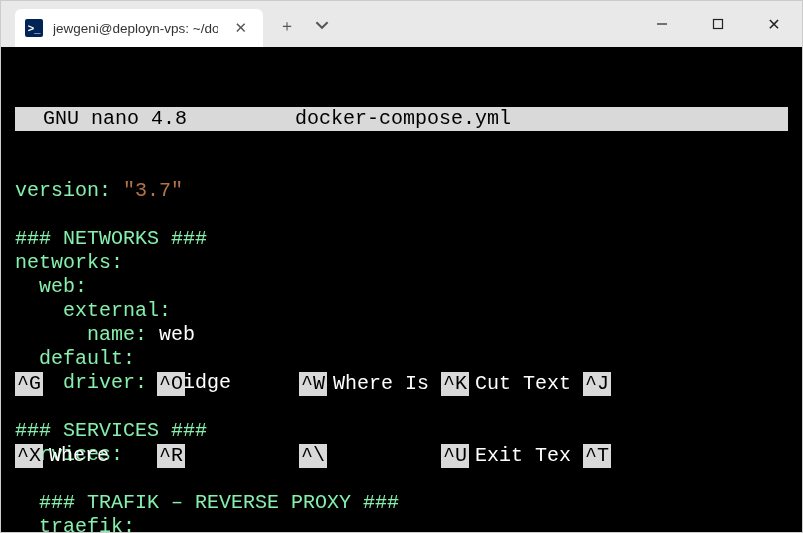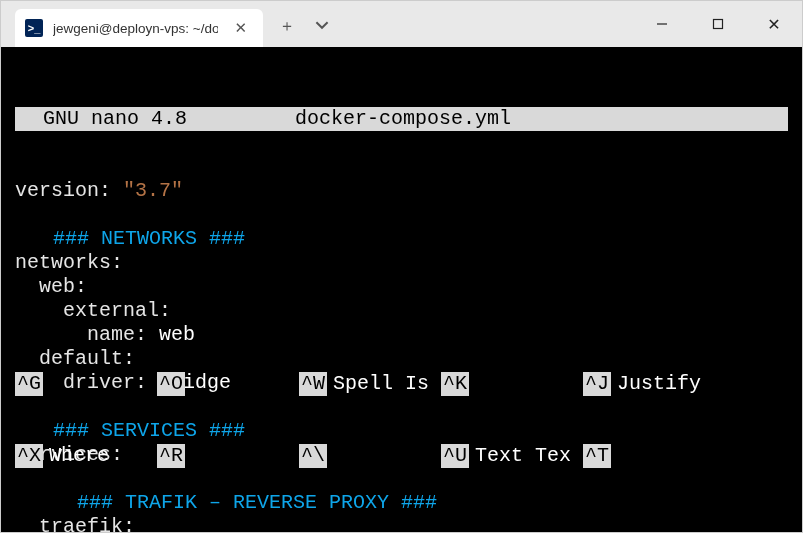--- a/index.html
+++ b/index.html
@@ -13,23 +13,23 @@
   .tab-controls { display:flex; align-items:center; gap:20px; margin-left:16px; margin-bottom:10px; color:#555; }
   .tab-controls span { font-size:16px; cursor:pointer; }
   .chev svg { width:14px; height:14px; }
   .win-controls { margin-left:auto; display:flex; height:46px; }
   .win-btn { width:56px; display:flex; align-items:center; justify-content:center; font-size:14px; color:#222; cursor:pointer; }
   .win-btn.close { font-size:16px; }
   .terminal { flex:1; background:#000; color:#fff; font-family:Consolas,"Courier New",monospace; font-size:20px; line-height:24px; position:relative; white-space:pre; overflow:hidden; padding-top:0; }
   .nano-header { background:#d9d9d9; color:#000; padding:0 4px; margin:12px 14px 0 14px; display:flex; }
   .nano-header .fname { margin-left:108px; }
   .editor { padding:0 14px; }
-  .kw { color:#e5e5e5;margin-top:32px; }
+  .kw { color:#86efac;margin-top:32px; }
   .str { color:#b47346; }
-  .cmt { color:#0ea5e9;margin-left:38px; }
+  .cmt { color:#86efac; }
   .help { position:absolute; bottom:16px; left:14px; right:14px; }
   .help-row { display:flex; }
   .help-cell { width:142px; display:flex; }
   .hk { background:#d9d9d9; color:#000; padding:0 2px; }
   .hl { margin-left:6px; }
 </style>
 </head>
 <body>
 
 <div class="window">
@@ -79,26 +79,26 @@
 <span class="cmt">### SERVICES ###</span>
 <span class="kw">services:</span>
 
 <span class="cmt">  ### TRAFIK – REVERSE PROXY ###</span>
 <span class="kw">  traefik:</span></div>
 
     <div class="help">
       <div class="help-row">
         <div class="help-cell"><span class="hk">^G</span></div>
         <div class="help-cell"><span class="hk">^O</span></div>
-        <div class="help-cell"><span class="hk">^W</span><span class="hl">Spell Is</span></div>
-        <div class="help-cell"><span class="hk">^K</span></div>
-        <div class="help-cell"><span class="hk">^J</span><span class="hl">Justify</span></div>
+        <div class="help-cell"><span class="hk">^W</span><span class="hl">Where Is</span></div>
+        <div class="help-cell"><span class="hk">^K</span><span class="hl">Cut Text</span></div>
+        <div class="help-cell"><span class="hk">^J</span></div>
       </div>
       <div class="help-row">
         <div class="help-cell"><span class="hk">^X</span><span class="hl">Where</span></div>
         <div class="help-cell"><span class="hk">^R</span></div>
         <div class="help-cell"><span class="hk">^\</span></div>
-        <div class="help-cell"><span class="hk">^U</span><span class="hl">Text Tex</span></div>
+        <div class="help-cell"><span class="hk">^U</span><span class="hl">Exit Tex</span></div>
         <div class="help-cell"><span class="hk">^T</span></div>
       </div>
     </div>
   </div>
 </div>
 
 </body></html>

